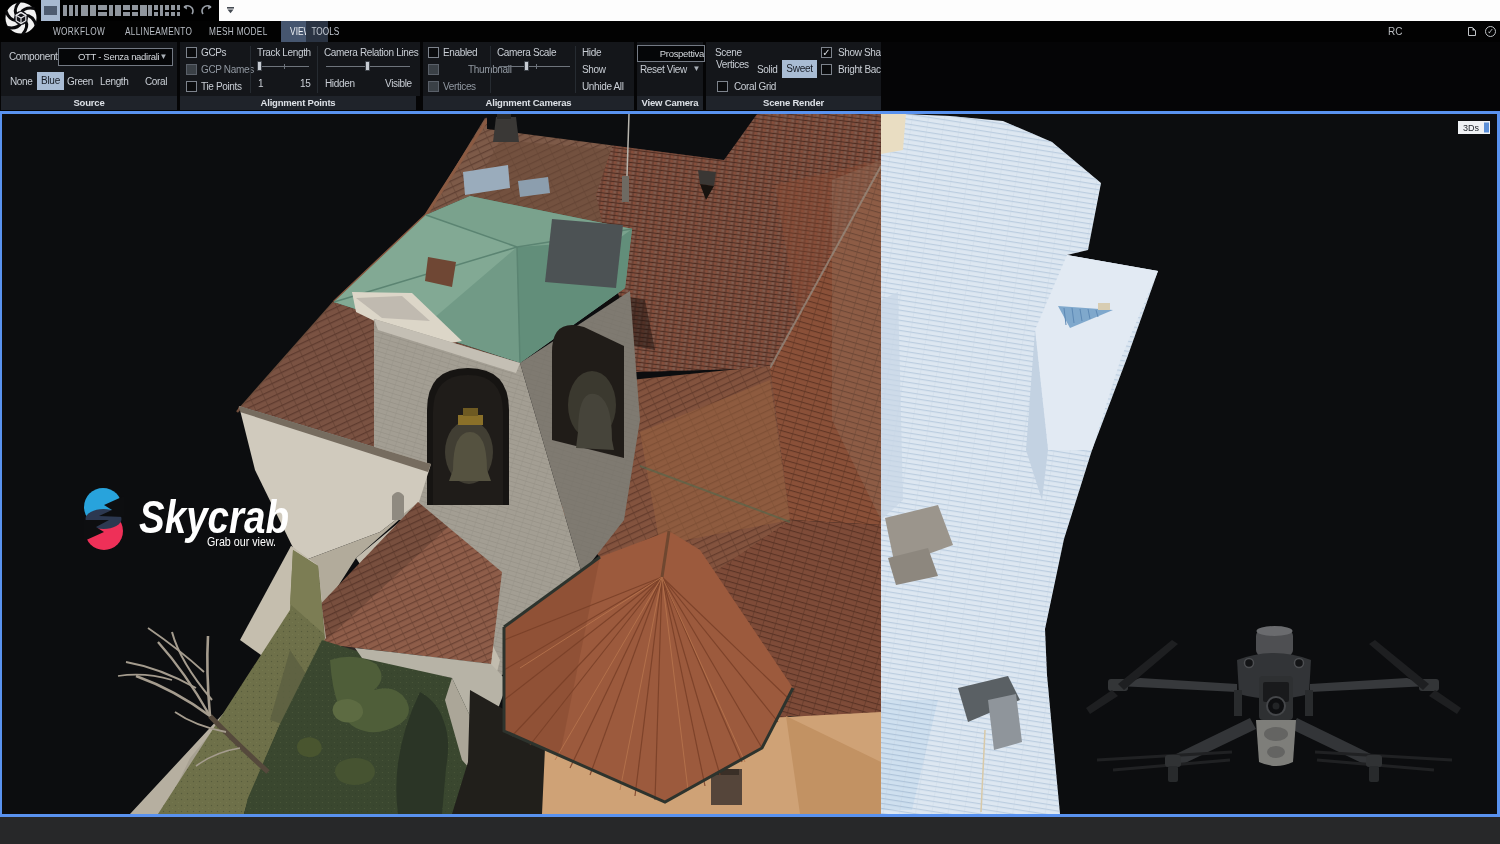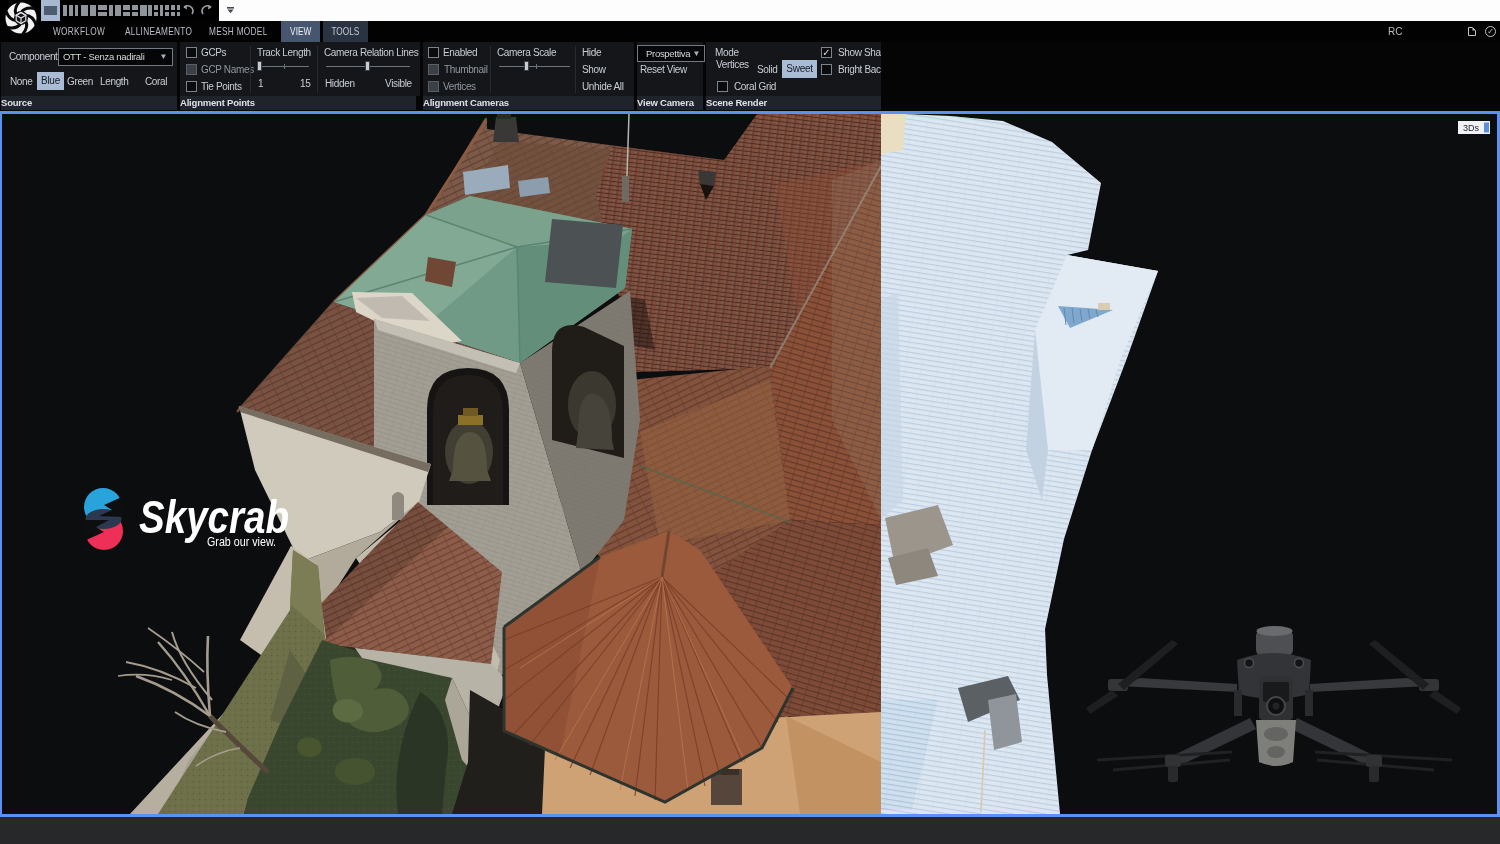--- a/index.html
+++ b/index.html
@@ -9,31 +9,31 @@
   #titlebar{left:0;top:0;width:1500px;height:21px;background:#000;}
   #whitestrip{left:219px;top:0;width:1281px;height:21px;background:#fdfdfd;}
   .licon{position:absolute;top:5px;width:15px;height:11px;}
   .licon .b{position:absolute;top:0;bottom:0;background:#8f959d;}
   #selbtn{position:absolute;left:41px;top:0;width:19px;height:21px;background:#a7b9d0;}
   #selbtn i{position:absolute;left:3px;top:6px;width:13px;height:9px;background:#4e5c70;}
   
   #tabrow{left:0;top:21px;width:1500px;height:21px;background:#020202;}
   .tab{position:absolute;top:21px;height:21px;line-height:21px;color:#b9bec5;font-size:11.5px;letter-spacing:.4px;transform:scaleX(.72);transform-origin:0 50%;}
   #tabview{position:absolute;left:281px;top:21px;width:39px;height:21px;background:#46566f;color:#eef1f5;text-align:center;line-height:21px;font-size:11.5px;}#tabview span,#tabtools span{display:inline-block;transform:scaleX(.72);}
-  #tabtools{position:absolute;left:323px;top:21px;width:45px;height:21px;background:#2a3342;color:#c3c9d2;text-align:center;line-height:21px;font-size:11.5px;}
+  #tabtools{position:absolute;left:306px;top:21px;width:22px;height:21px;background:#2a3342;color:#c3c9d2;text-align:center;line-height:21px;font-size:11.5px;}
   
   #ribbon{left:0;top:42px;width:1500px;height:69px;background:#050506;}
   .panel{position:absolute;top:0;height:54px;background:#14161a;}
-  .plabel{position:absolute;top:54px;height:14px;background:#1f232a;color:#dde1e7;font-size:9.5px;letter-spacing:-0.2px;text-align:left;line-height:14px;font-weight:bold;}
+  .plabel{position:absolute;top:54px;height:14px;background:#1f232a;color:#dde1e7;font-size:9.5px;letter-spacing:-0.2px;text-align:center;line-height:14px;font-weight:bold;}
   .ctl{position:absolute;color:#c9ced5;font-size:10px;letter-spacing:-0.35px;white-space:nowrap;}
   .dim{color:#9198a1;}
   .cb{position:absolute;width:11px;height:11px;border:1px solid #7d838c;background:#0a0b0d;box-sizing:border-box;line-height:10px;}
   .cbd{background:#3a4046;border-color:#5a6069;}
   .hl{position:absolute;background:#a9bcd4;color:#161b24;font-size:10px;letter-spacing:-0.3px;text-align:center;}
-  .ddown{position:absolute;border:1px solid #747a84;background:#050608;color:#d4d8dd;font-size:9.5px;letter-spacing:-0.3px;box-sizing:border-box;}
+  .ddown{position:absolute;border:1px solid #747a84;background:#050608;color:#d4d8dd;font-size:9.5px;letter-spacing:-0.3px;box-sizing:border-box;text-align:right;}
   .sline{position:absolute;height:1px;background:#6e747c;}
   .sthumb{position:absolute;width:5px;height:10px;background:#c7ccd3;border:1px solid #3c4148;box-sizing:border-box;border-radius:1px;}
   .stick{position:absolute;width:1px;height:5px;background:#6e747c;}
   
   #vpborder{left:0;top:111px;width:1500px;height:706px;background:#5992ef;}
   #vp{left:2px;top:114px;width:1495px;height:700px;background:#0d0e10;overflow:hidden;}
   
   #botbar{left:0;top:817px;width:1500px;height:27px;background:#272829;}
 </style>
 </head>
@@ -158,41 +158,41 @@
   <div class="sline" style="left:326px;top:66px;width:84px"></div>
   <div class="sthumb" style="left:365px;top:61px"></div>
   <div class="ctl" style="left:325px;top:78px">Hidden</div>
   <div class="ctl" style="left:385px;top:78px">Visible</div>
 
   <div class="panel" style="left:423px;top:42px;width:211px"></div>
   <div class="plabel" style="left:423px;top:96px;width:211px">Alignment Cameras</div>
   <div class="cb" style="left:428px;top:47px"></div>
 <div class="ctl" style="left:443px;top:47px">Enabled</div>
   <div class="cb cbd" style="left:428px;top:64px"></div>
-<div class="ctl dim" style="left:444px;top:64px">Thumbnail</div>
+<div class="ctl dim" style="left:468px;top:64px">Thumbnail</div>
   <div class="cb cbd" style="left:428px;top:81px"></div>
 <div class="ctl dim" style="left:443px;top:81px">Vertices</div>
   <div class="abs" style="left:490px;top:46px;width:1px;height:47px;background:#262b31"></div>
   <div class="abs" style="left:575px;top:46px;width:1px;height:47px;background:#262b31"></div>
   <div class="ctl" style="left:497px;top:47px">Camera Scale</div>
   <div class="sline" style="left:499px;top:66px;width:71px"></div>
   <div class="sthumb" style="left:524px;top:61px"></div>
   <div class="stick" style="left:536px;top:64px"></div>
   <div class="ctl" style="left:582px;top:47px">Hide</div>
   <div class="ctl" style="left:582px;top:64px">Show</div>
   <div class="ctl" style="left:582px;top:81px">Unhide All</div>
 
   <div class="panel" style="left:637px;top:42px;width:66px"></div>
   <div class="plabel" style="left:637px;top:96px;width:66px">View Camera</div>
-  <div class="ddown" style="left:637px;top:45px;width:68px;height:17px;line-height:15px;padding-left:8px">Prospettiva<span style="float:right;margin-right:4px;font-size:8px;color:#aab0b8">▼</span></div>
+  <div class="ddown" style="left:637px;top:45px;width:68px;height:17px;line-height:15px;padding-left:20px">Prospettiva<span style="float:right;margin-right:4px;font-size:8px;color:#aab0b8">▼</span></div>
   <div class="ctl" style="left:640px;top:64px">Reset View</div>
 
   <div class="panel" style="left:706px;top:42px;width:175px;overflow:hidden"></div>
   <div class="plabel" style="left:706px;top:96px;width:175px">Scene Render</div>
-  <div class="ctl" style="left:715px;top:47px">Mode</div>
+  <div class="ctl" style="left:715px;top:47px">Scene</div>
   <div class="ctl" style="left:716px;top:59px">Vertices</div>
   <div class="ctl" style="left:757px;top:64px">Solid</div>
   <div class="hl" style="left:782px;top:60px;width:35px;height:18px;line-height:18px">Sweet</div>
   <div class="cb" style="left:717px;top:81px"></div>
 <div class="ctl" style="left:734px;top:81px">Coral Grid</div>
   <div class="cb" style="left:821px;top:47px;color:#d7dbe0;font-size:10px;line-height:9px;text-align:center">✓</div>
 <div class="ctl" style="left:838px;top:47px;width:43px;overflow:hidden">Show Shap</div>
   <div class="cb" style="left:821px;top:64px"></div>
 <div class="ctl" style="left:838px;top:64px;width:43px;overflow:hidden">Bright Backg</div>
 

